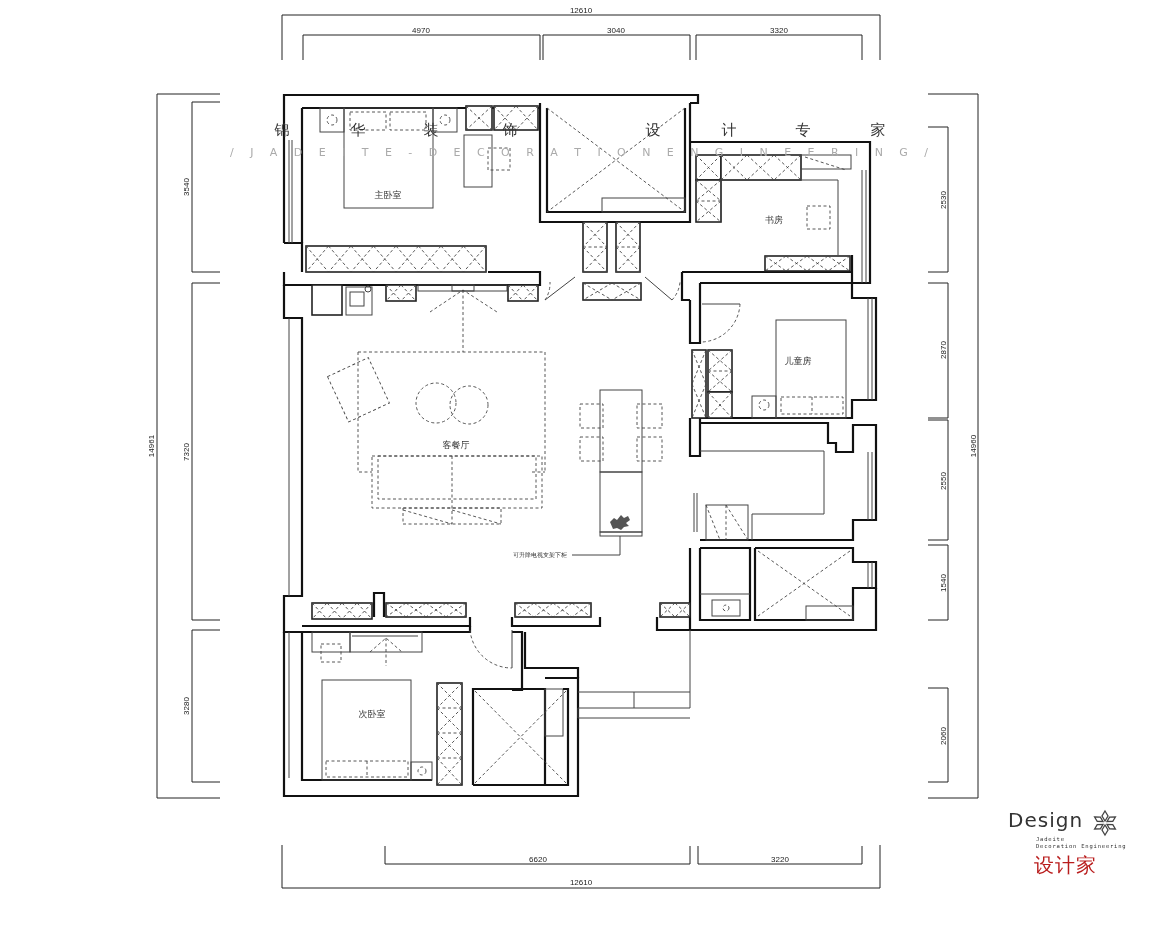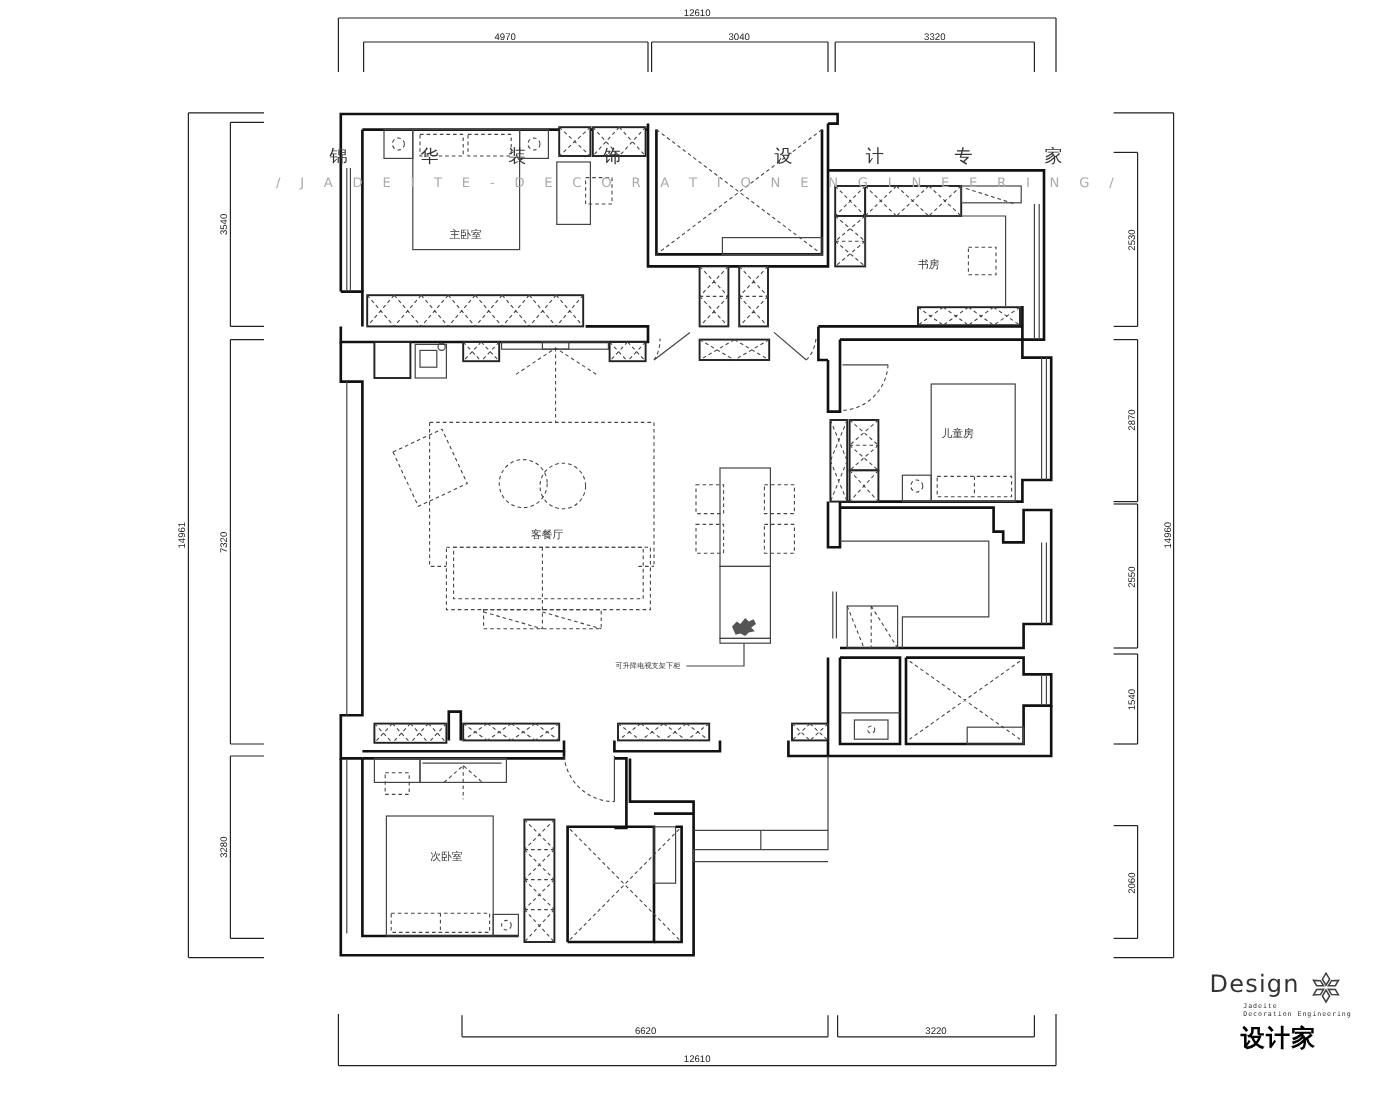--- a/index.html
+++ b/index.html
@@ -11,21 +11,21 @@
   .wm-en { font-family:"DejaVu Sans", sans-serif; font-size:11px; fill:#aaa; letter-spacing:0px; }
   .wall { fill:none; stroke:#111; stroke-width:2.2; }
   .thin { fill:none; stroke:#444; stroke-width:1; }
   .dash { fill:none; stroke:#444; stroke-width:0.9; stroke-dasharray:3 2.5; }
   .cab { fill:#fff; stroke:#222; stroke-width:1.6; }
   .dim { stroke:#222; stroke-width:1; fill:none; }
   .logo { position:absolute; left:1004px; top:806px; width:130px; height:75px; }
   .logo-design { position:absolute; left:4px; top:2px; font-family:"DejaVu Sans", sans-serif; font-size:20px; color:#333; letter-spacing:1px; }
   .logo-sub1 { position:absolute; left:32px; top:30px; font-family:"DejaVu Sans Mono", monospace; font-size:5.5px; color:#333; letter-spacing:0.8px; }
   .logo-sub2 { position:absolute; left:32px; top:37px; font-family:"DejaVu Sans Mono", monospace; font-size:5.5px; color:#333; letter-spacing:0.8px; }
-  .logo-cn { position:absolute; left:30px; top:46px; font-family:"DejaVu Sans", sans-serif; font-size:20px; font-weight:bold; color:#000000; letter-spacing:1px; }
+  .logo-cn { position:absolute; left:30px; top:46px; font-family:"DejaVu Sans", sans-serif; font-size:20px; font-weight:normal; color:#b91c1c; letter-spacing:1px; }
   .logo-icon { position:absolute; left:86px; top:2px; width:30px; height:30px; }
 </style>
 </head>
 <body>
 
 <svg id="plan" viewBox="0 0 1158 926" xmlns="http://www.w3.org/2000/svg">
 
   <g>
     <line class="dim" x1="282" y1="15" x2="880" y2="15"></line>
     <line class="dim" x1="282" y1="15" x2="282" y2="60"></line>

